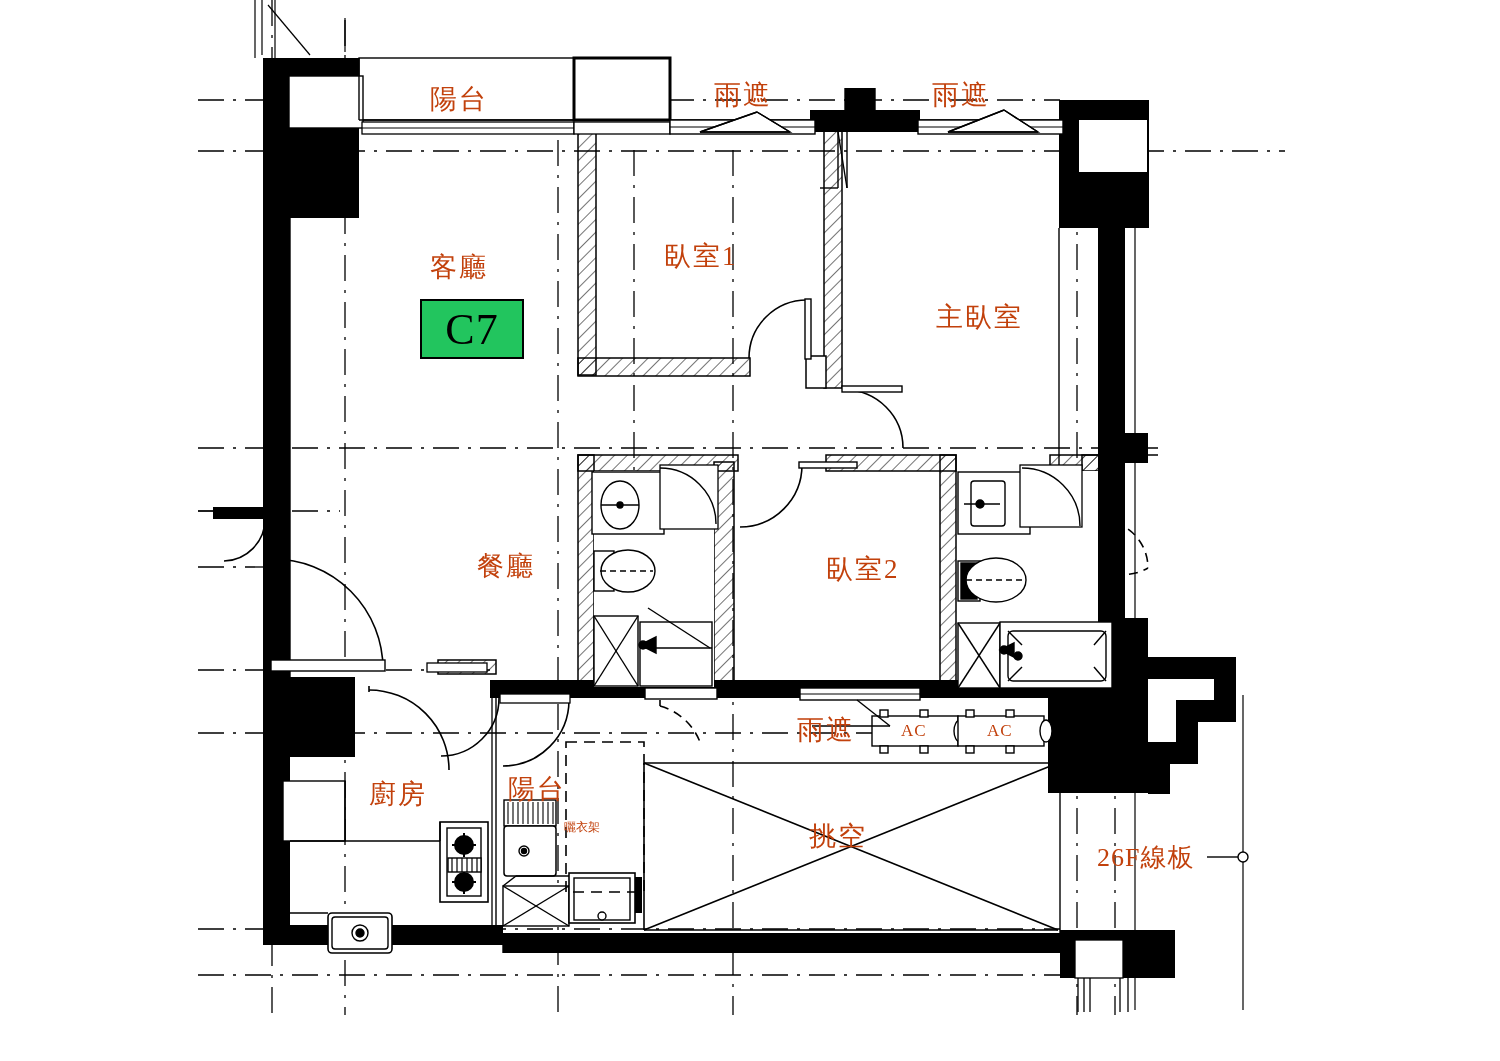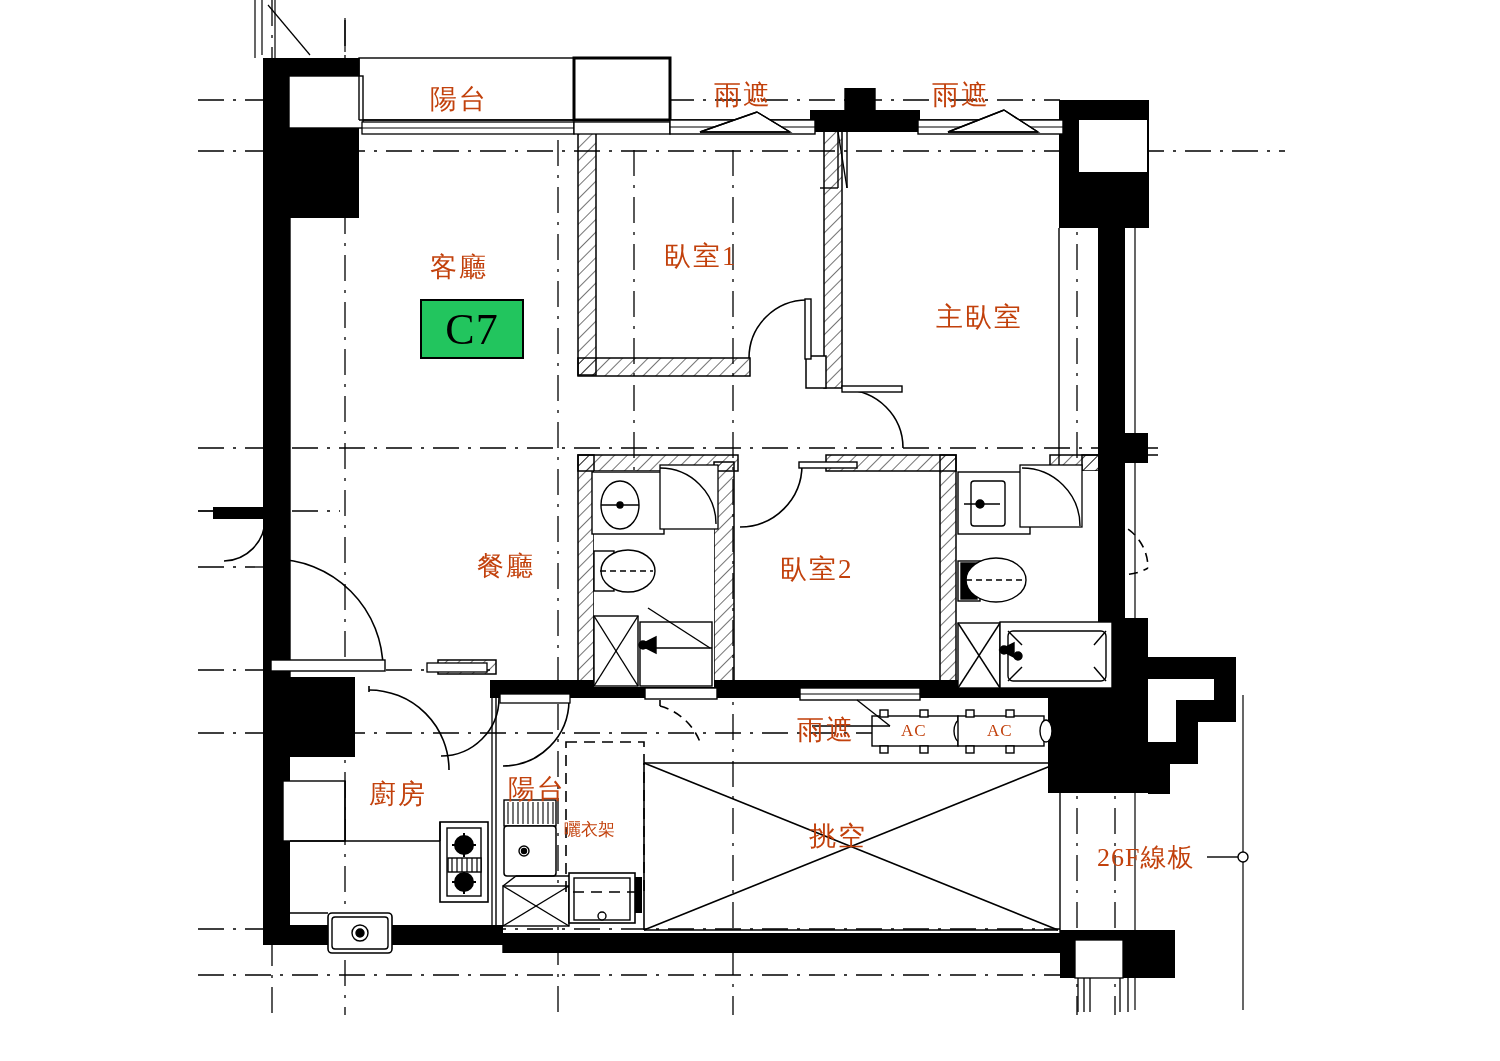--- a/index.html
+++ b/index.html
@@ -2,21 +2,21 @@
 <html><head>
 <meta charset="utf-8">
 <style>
   html,body{margin:0;padding:0;background:#ffffff;}
   body{font-family:"Liberation Serif", serif;}
   #plan{position:relative;width:1500px;height:1061px;background:#ffffff;overflow:hidden;}
   #plan svg{position:absolute;left:0;top:0;}
   .lbl{position:absolute;color:#c2410c;font-family:"Liberation Serif","DejaVu Serif",serif;white-space:nowrap;line-height:1;}
   .lbl-room{font-size:27px;letter-spacing:2px;}
   .lbl-small{font-size:26px;letter-spacing:1px;}
-  .lbl-tiny{font-size:17px;letter-spacing:0px;text-align:center;}
+  .lbl-tiny{font-size:12px;letter-spacing:0px;text-align:center;}
   .lbl-ac{font-size:17px;letter-spacing:1px;}
   .unitbox{position:absolute;border:2px solid #000;background:#22c55e;display:flex;align-items:center;justify-content:center;}
   .unitbox span{font-size:44px;font-family:"Liberation Serif","DejaVu Serif",serif;letter-spacing:1px;}
 </style>
 </head>
 <body>
 
 <div id="plan">
 
 <svg width="1500" height="1061" viewBox="0 0 1500 1061">
@@ -325,21 +325,21 @@
 
 <div class="unitbox" style="left:420px;top:299px;width:100px;height:56px;">
   <span>C7</span>
 </div>
 
 <div class="lbl lbl-room" style="left:430px;top:254px;">客廳</div>
 <div class="lbl lbl-room" style="left:430px;top:86px;">陽台</div>
 <div class="lbl lbl-room" style="left:664px;top:243px;">臥室1</div>
 <div class="lbl lbl-room" style="left:936px;top:288px;margin-top:16px;">主臥室</div>
 <div class="lbl lbl-room" style="left:477px;top:553px;">餐廳</div>
-<div class="lbl lbl-room" style="left:780px;top:556px;">臥室2</div>
+<div class="lbl lbl-room" style="left:826px;top:556px;">臥室2</div>
 <div class="lbl lbl-room" style="left:369px;top:781px;">廚房</div>
 <div class="lbl lbl-room" style="left:508px;top:776px;">陽台</div>
 <div class="lbl lbl-room" style="left:809px;top:823px;">挑空</div>
 
 <div class="lbl lbl-room" style="left:714px;top:82px;">雨遮</div>
 <div class="lbl lbl-room" style="left:932px;top:82px;">雨遮</div>
 <div class="lbl lbl-room" style="left:797px;top:717px;">雨遮</div>
 <div class="lbl lbl-tiny" style="left:564px;top:821px;">曬衣架</div>
 <div class="lbl lbl-small" style="left:1097px;top:845px;">26F線板</div>
 

